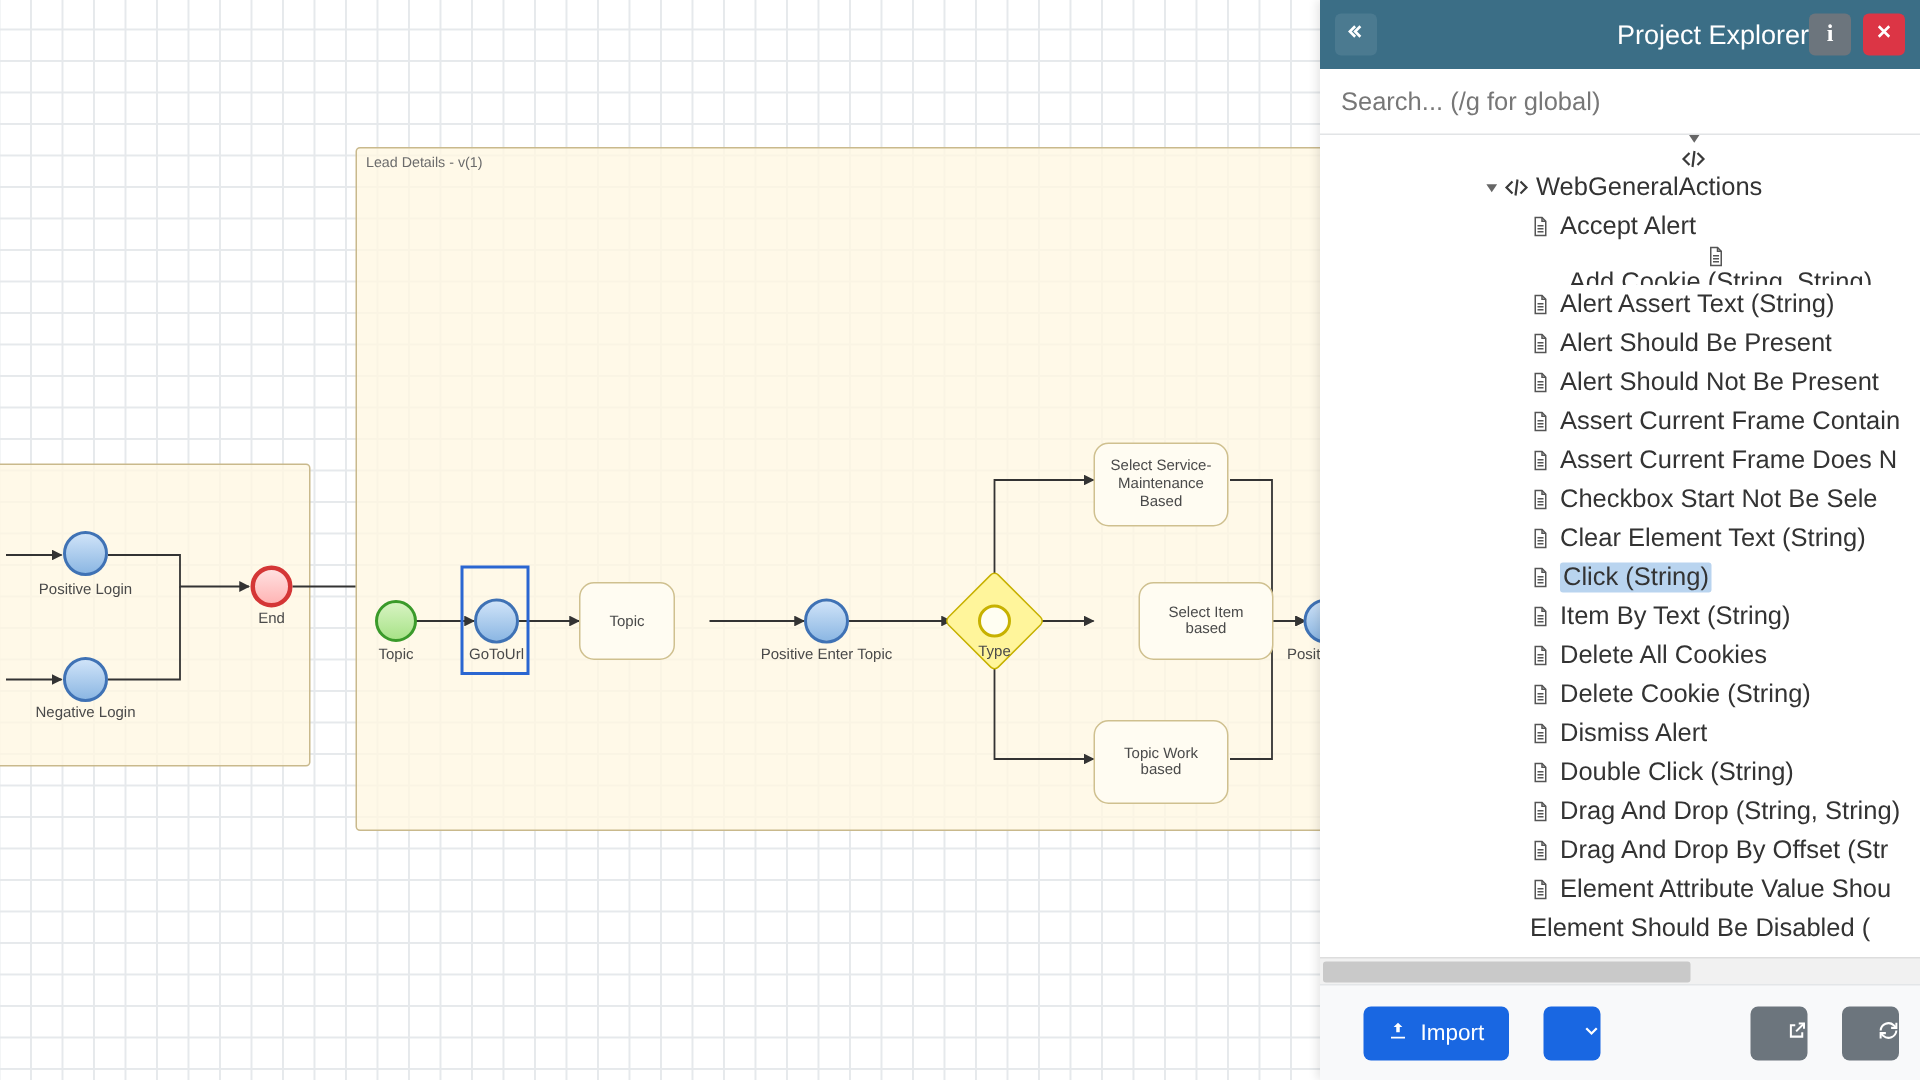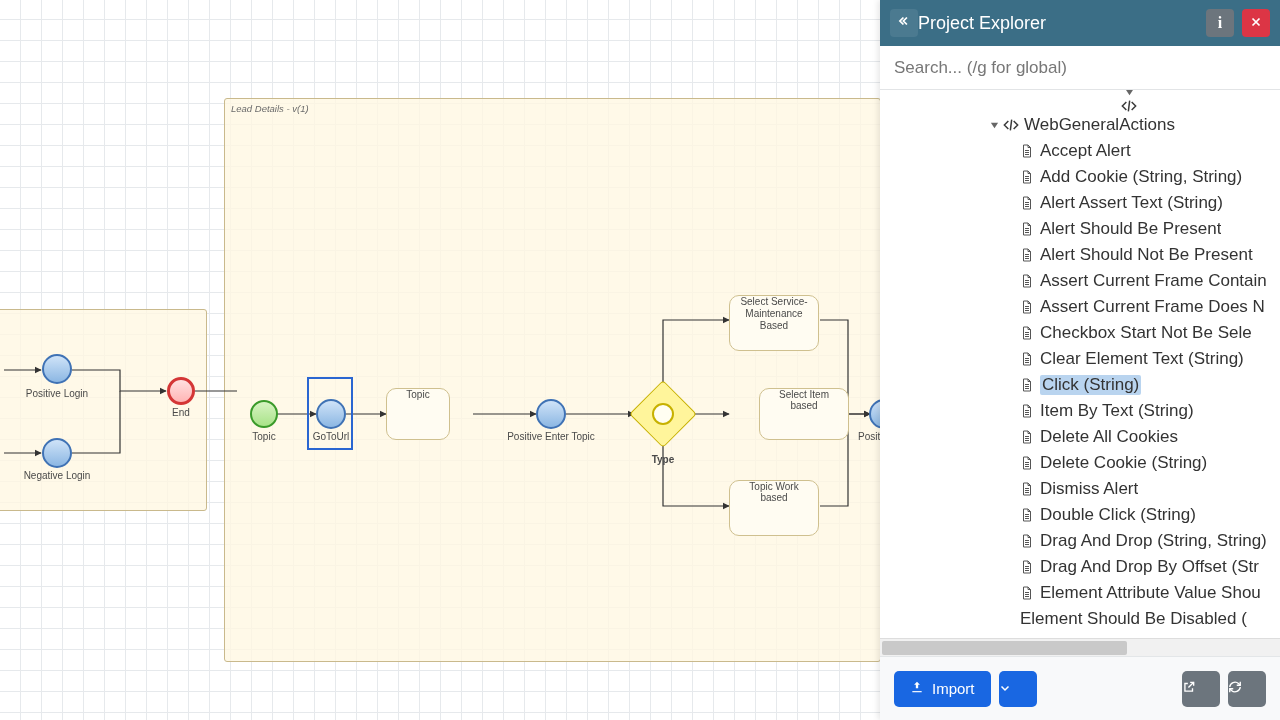--- a/index.html
+++ b/index.html
@@ -19,35 +19,35 @@
   .dlabel { position:absolute; font-size:10px; color:#4a4a4a; text-align:center; line-height:11px; }
 
   
   .lane { position:absolute; background:rgba(255,247,226,0.78); border:1px solid #c9b98c; border-radius:3px; }
   .lane-title { position:absolute; top:4px; left:6px; font-size:9.5px; color:#6b6b6b; }
 
   
   .circ { position:absolute; border-radius:50%; border:2px solid; box-sizing:border-box; }
 
   
-  .task { position:absolute; background:#fffcf2; border:1px solid #cfc08f; border-radius:10px; display:flex; justify-content:center; font-size:10px; color:#4a4a4a; text-align:center; padding:0 6px; }
+  .task { position:absolute; background:#fffcf2; border:1px solid #cfc08f; border-radius:10px; display:flex; align-items:center; justify-content:center; font-size:10px; color:#4a4a4a; text-align:center; padding:0 6px; }
 
   
   .gateway-wrap { position:absolute; }
   .gateway { width:48px; height:48px; background:#fff59b; border:1.5px solid #c7b100; transform:rotate(45deg); border-radius:4px; }
   .gateway-inner { position:absolute; left:0; top:0; width:48px; height:48px; display:flex; align-items:center; justify-content:center; }
   .gateway-inner .ring { width:22px; height:22px; border-radius:50%; border:2px solid #c7b100; background:#fffef2; }
 
   
   .selected-frame { position:absolute; border:2px solid #2a66d1; }
 
   
   .panel { position:absolute; right:0; top:0; width:400px; height:720px; background:#fafbfc; display:flex; flex-direction:column; box-shadow:-2px 0 6px rgba(0,0,0,0.1); }
   .panel-header { height:46px; background:#3b6e86; color:#fff; display:flex; align-items:center; position:relative; }
-  .panel-title { flex:1; text-align:left; font-size:18px; font-weight:500; }
+  .panel-title { flex:1; text-align:right; font-size:18px; font-weight:500; }
   .hdr-btn { width:28px; height:28px; border-radius:4px; display:flex; align-items:center; justify-content:center; color:#fff; }
   .hdr-left-btn { margin-left:10px; background:#4b7a90; }
   .hdr-right-btns { display:flex; gap:8px; margin-right:10px; }
   .hdr-info { background:#6c757d; }
   .hdr-close { background:#dc3545; }
 
   .panel-search { height:44px; border-bottom:1px solid #e2e4e6; background:#fff; display:flex; align-items:center; }
   .panel-search input { border:none; outline:none; width:100%; font-size:17px; padding:0 14px; color:#555; background:transparent; }
   .panel-search input::placeholder { color:#777; }
 
@@ -65,35 +65,35 @@
   .tw svg { display:block; }
   .cat-icon { margin-right:5px; color:#3a3a3a; flex:0 0 auto; display:inline-flex; align-items:center; justify-content:center; width:16px; height:16px; }
   .act-icon { margin-right:6px; color:#555; flex:0 0 auto; display:inline-flex; align-items:center; justify-content:center; width:14px; height:14px; }
   .lbl { overflow:hidden; text-overflow:ellipsis; }
 
   
   .hscroll { height:18px; background:#f1f1f1; border-top:1px solid #ddd; position:relative; }
   .hscroll .thumb { position:absolute; top:2px; left:2px; height:14px; width:245px; background:#c9c9c9; border-radius:2px; }
 
   .panel-footer { height:64px; border-top:1px solid #e3e6e8; background:#f8f9fa; display:flex; align-items:center; padding:0 14px; gap:8px; }
-  .btn { height:36px; border-radius:5px; display:flex; align-items:center; justify-content:flex-start; font-size:15px; cursor:pointer; }
+  .btn { height:36px; border-radius:5px; display:flex; align-items:center; justify-content:flex-end; font-size:15px; cursor:pointer;margin-left:15px; }
   .btn-import { background:#1967e2; color:#fff; padding:0 16px; gap:8px; font-weight:500; }
   .btn-caret { background:#1967e2; color:#fff; width:38px; }
   .spacer { flex:1; }
   .btn-gray { background:#6c757d; color:#fff; width:38px; }
 </style>
 </head>
 <body>
 
 <div class="root">
   <div class="canvas">
 
     <div class="lane" style="left:-25px; top:309px; width:232px; height:202px;"></div>
 
-    <div class="lane" style="left:224px; top:98px; width:657px; height:564px;font-style:italic;">
+    <div class="lane" style="left:237px; top:98px; width:657px; height:456px;">
       <div class="lane-title">Lead Details - v(1)</div>
     </div>
 
     <svg width="1280" height="720" style="position:absolute; left:0; top:0; pointer-events:none;">
       <defs>
         <marker id="arrow" viewBox="0 0 10 10" refX="9" refY="5" markerWidth="6" markerHeight="6" orient="auto-start-reverse">
           <path d="M 0 0 L 10 5 L 0 10 z" fill="#333"></path>
         </marker>
       </defs>
 
@@ -143,21 +143,21 @@
 
     <div class="circ" style="left:536px; top:399px; width:30px; height:30px; background:linear-gradient(#cfe3f8,#8cb7e3); border-color:#3f72b5;"></div>
     <div class="dlabel" style="left:506px; top:431px; width:90px;">Positive Enter Topic</div>
 
     <div class="gateway-wrap" style="left:639px; top:390px;">
       <div class="gateway"></div>
       <div class="gateway-inner">
           <div class="ring"></div>
         </div>
     </div>
-    <div class="dlabel" style="left:645px; top:454px; width:36px;font-weight:bold;">Type</div>
+    <div class="dlabel" style="left:645px; top:429px; width:36px;">Type</div>
 
     <div class="task" style="left:729px; top:295px; width:90px; height:56px;">
         <span style="line-height:12px;">Select Service-Maintenance Based</span>
       </div>
     <div class="task" style="left:729px; top:388px; width:90px; height:52px;margin-left:30px;">
         <span>Select Item based</span>
       </div>
     <div class="task" style="left:729px; top:480px; width:90px; height:56px;">
         <span>Topic Work based</span>
       </div>
@@ -236,21 +236,21 @@
               <div class="tree-row act" style="margin-left: 88px;">
                 <span class="act-icon">
                   <svg width="12" height="14" viewBox="0 0 24 28" fill="none" stroke="currentColor" stroke-width="2">
                     <path d="M5 2h9l5 5v19H5z"></path>
                     <path d="M14 2v5h5"></path>
                     <path d="M8 13h8M8 17h8M8 21h8"></path>
                   </svg>
                 </span>
                 <span class="lbl">Accept Alert</span>
               </div>
-              <div class="tree-row act" style="margin-left: 88px;">
+              <div class="tree-row act" style="margin-left: 88px; flex-direction: column;">
                 <span class="act-icon">
                   <svg width="12" height="14" viewBox="0 0 24 28" fill="none" stroke="currentColor" stroke-width="2">
                     <path d="M5 2h9l5 5v19H5z"></path>
                     <path d="M14 2v5h5"></path>
                     <path d="M8 13h8M8 17h8M8 21h8"></path>
                   </svg>
                 </span>
                 <span class="lbl">Add Cookie (String, String)</span>
               </div>
               <div class="tree-row act" style="margin-left: 88px;">

